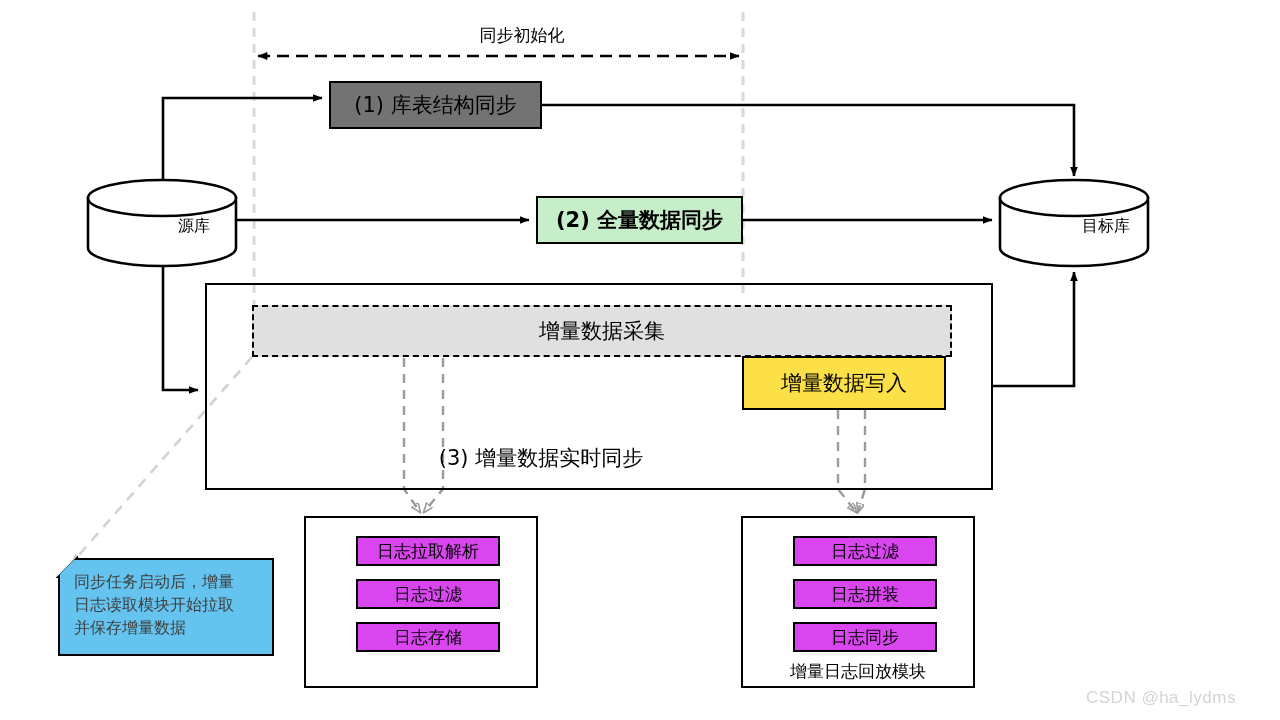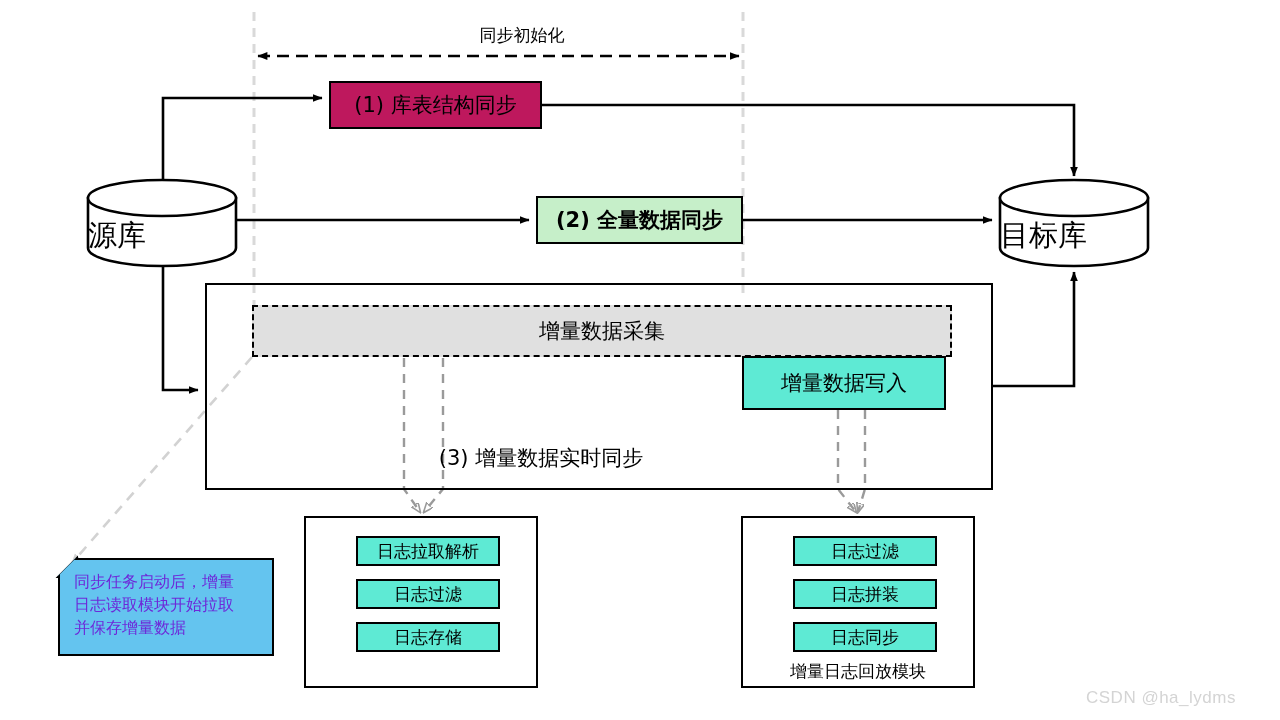--- a/index.html
+++ b/index.html
@@ -9,51 +9,51 @@
     font-family:"DejaVu Sans","Liberation Sans",sans-serif;
     overflow:hidden;
   }
   #stage{position:relative;width:1280px;height:720px;}
   #wires{position:absolute;left:0;top:0;width:1280px;height:720px;}
 
   .node{position:absolute;box-sizing:border-box;display:flex;align-items:center;justify-content:center;
         color:#000;text-align:center;line-height:1.25;}
 
   
-  #box-schema{left:329px;top:81px;width:213px;height:48px;background:#be185d;border:2px solid #000;font-size:21px;}
+  #box-schema{left:329px;top:81px;width:213px;height:48px;background:#737373;border:2px solid #000;font-size:21px;}
   
   #box-full{left:536px;top:196px;width:207px;height:48px;background:#c6efc9;border:2px solid #000;font-size:21px;font-weight:bold;}
 
   
   #box-incr{left:205px;top:283px;width:788px;height:207px;border:2px solid #000;background:transparent;}
   #incr-label{left:205px;top:443px;width:672px;height:30px;font-size:21px;}
 
   
   #box-capture{left:252px;top:305px;width:700px;height:52px;background:#e0e0e0;border:2.5px dashed #000;font-size:21px;}
   
-  #box-write{left:742px;top:356px;width:204px;height:54px;background:#5eead4;border:2px solid #000;font-size:21px;}
+  #box-write{left:742px;top:356px;width:204px;height:54px;background:#fde047;border:2px solid #000;font-size:21px;}
 
   
   .cyl{position:absolute;}
-  .cyl .label{position:absolute;left:0;width:100%;text-align:left;font-size:29px;color:#000;}
+  .cyl .label{position:absolute;left:0;width:100%;text-align:center;font-size:16px;color:#000;padding-left:32px;}
   #cyl-src{left:88px;top:184px;width:148px;height:78px;}
   #cyl-tgt{left:1000px;top:184px;width:148px;height:78px;}
 
   
   .module{position:absolute;box-sizing:border-box;border:2.5px solid #000;background:#fff;}
   #mod-read{left:304px;top:516px;width:234px;height:172px;}
   #mod-play{left:741px;top:516px;width:234px;height:172px;}
-  .mod-item{position:absolute;left:50px;width:144px;height:30px;border:2px solid #000;background:#5eead4;
+  .mod-item{position:absolute;left:50px;width:144px;height:30px;border:2px solid #000;background:#d946ef;
             display:flex;align-items:center;justify-content:center;font-size:17px;color:#000;box-sizing:border-box;}
   .mod-title{position:absolute;left:0;width:100%;text-align:center;font-size:17px;color:#000;}
 
   
   #note{position:absolute;left:58px;top:558px;width:216px;height:98px;background:#64c4ef;
         border:2px solid #000;box-sizing:border-box;
-        font-size:16px;color:#6d28d9;line-height:1.45;padding:10px 8px 6px 14px;
+        font-size:16px;color:#404040;line-height:1.45;padding:10px 8px 6px 14px;
         clip-path:polygon(18px 0, 100% 0, 100% 100%, 0 100%, 0 18px);}
 
   
   #init-label{left:372px;top:22px;width:300px;height:28px;font-size:17px;}
 
   #watermark{position:absolute;left:1086px;top:688px;font-size:17px;color:#d4d4d4;
              font-family:"Liberation Sans",sans-serif;letter-spacing:0.5px;}
 </style>
 </head>
 <body>

